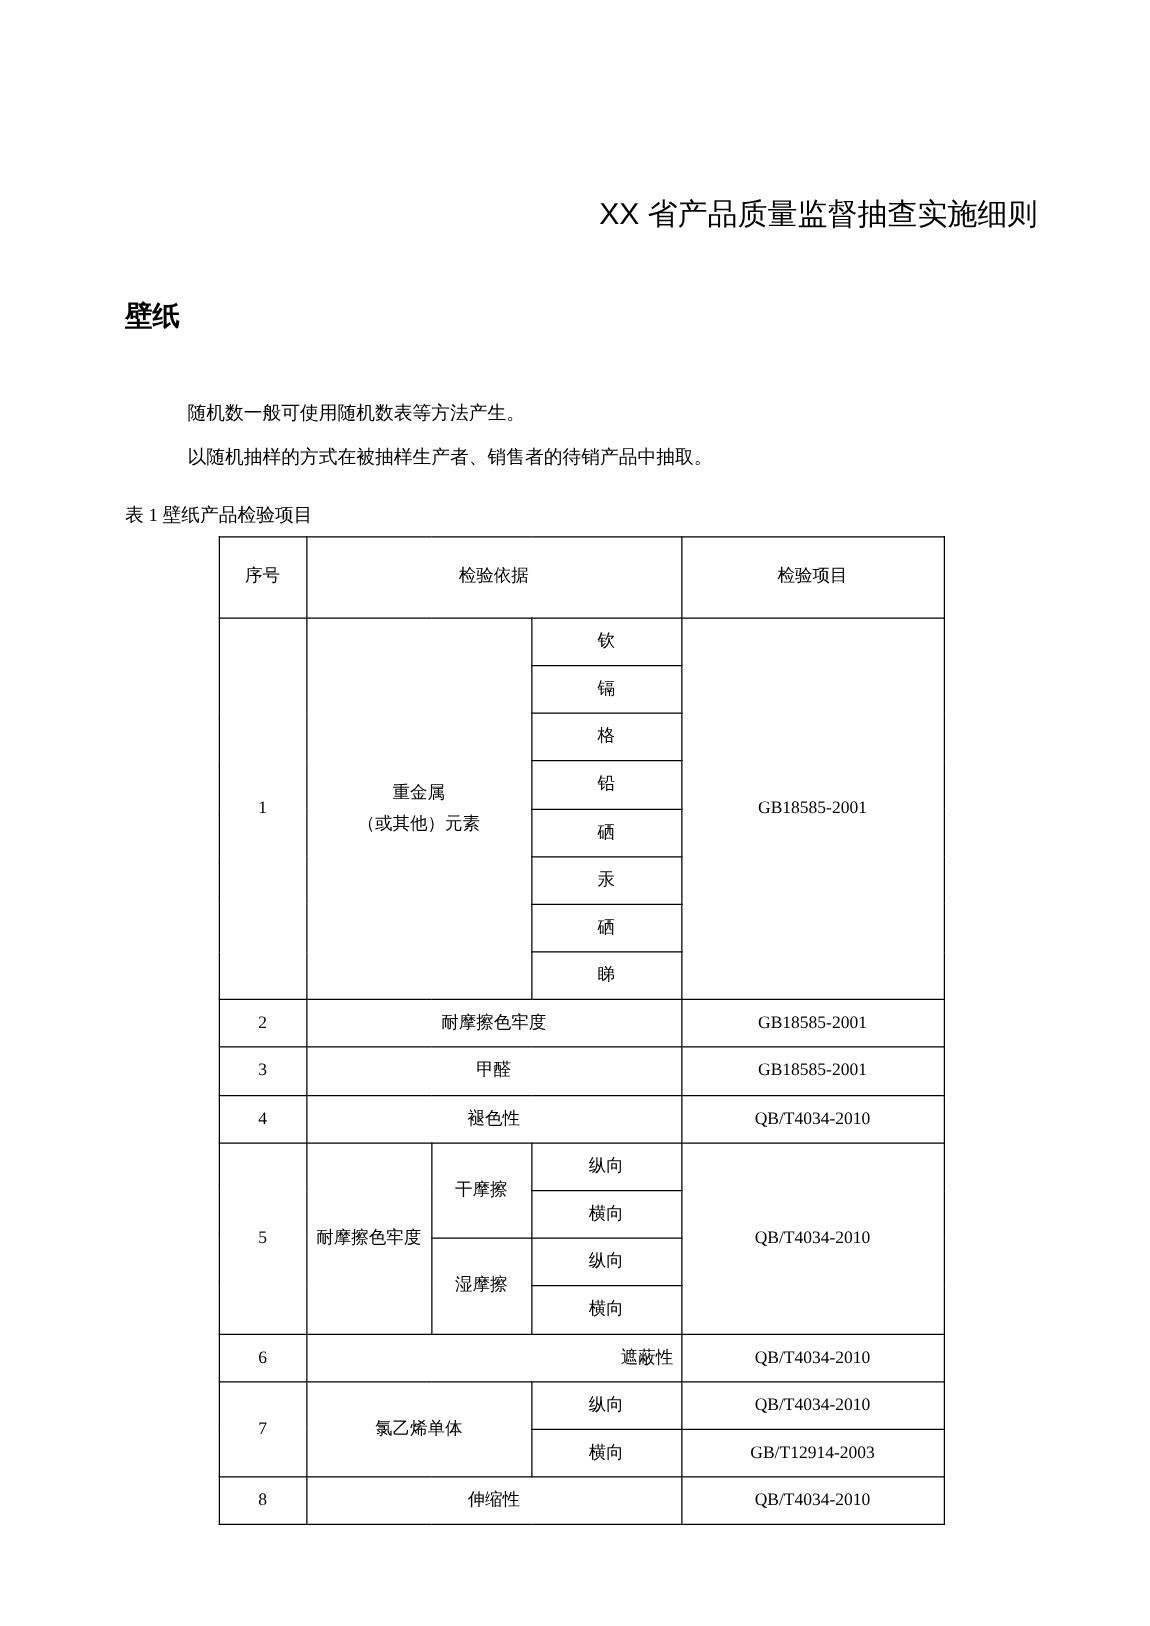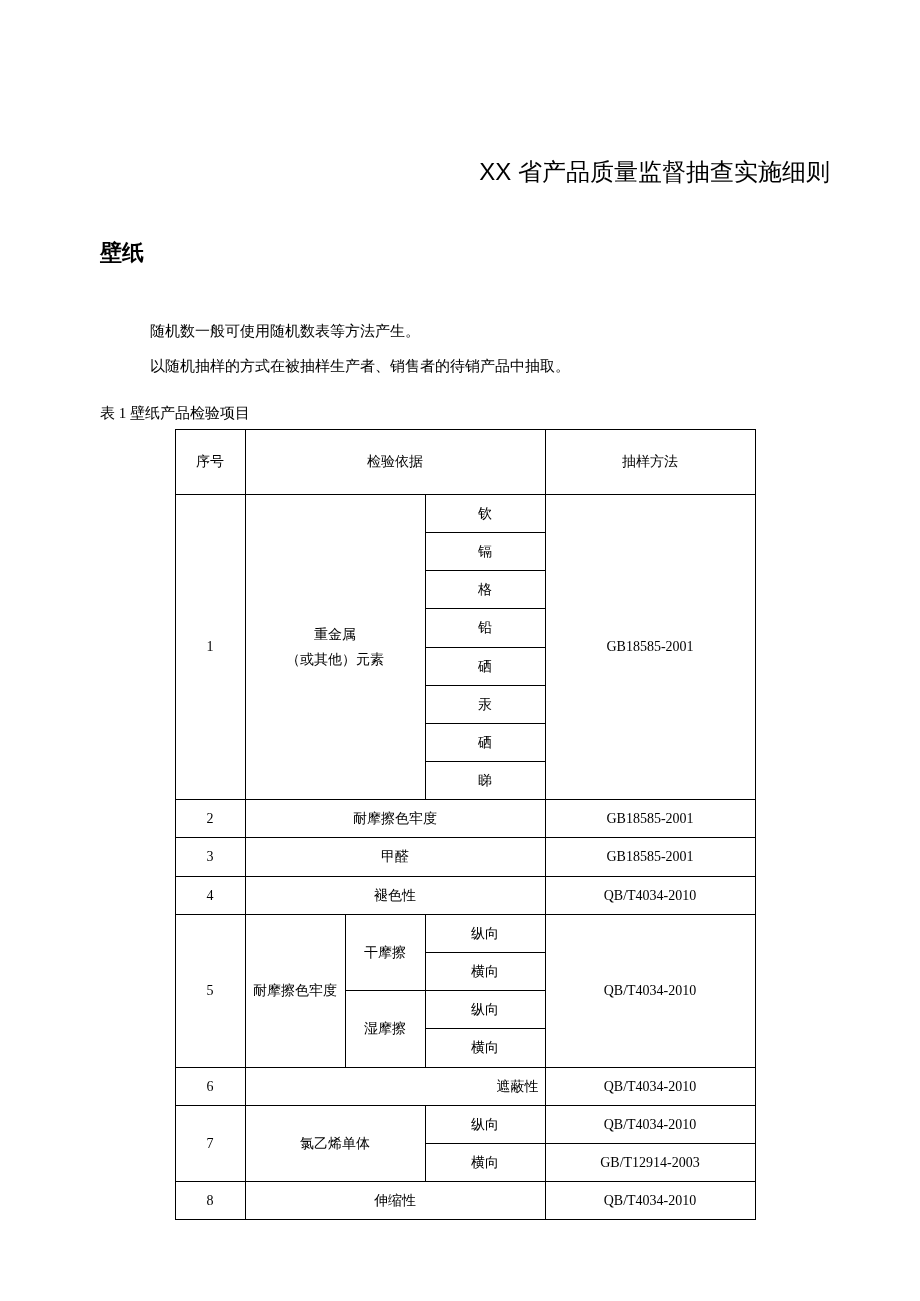--- a/index.html
+++ b/index.html
@@ -81,21 +81,21 @@
       <col class="col-idx">
       <col style="width:100px">
       <col style="width:80px">
       <col style="width:120px">
       <col class="col-method">
     </colgroup>
     <tbody>
         <tr>
       <th class="header-cell">序号</th>
       <th class="header-cell" colspan="3">检验依据</th>
-      <th class="header-cell">抽样方法</th>
+      <th class="header-cell">检验项目</th>
     </tr>
 
     <tr>
       <td rowspan="8">1</td>
       <td rowspan="8" colspan="2">
         <span>重金属</span><br>
         <span>（或其他）元素</span>
       </td>
       <td>钦</td>
       <td rowspan="8">GB18585-2001</td>

